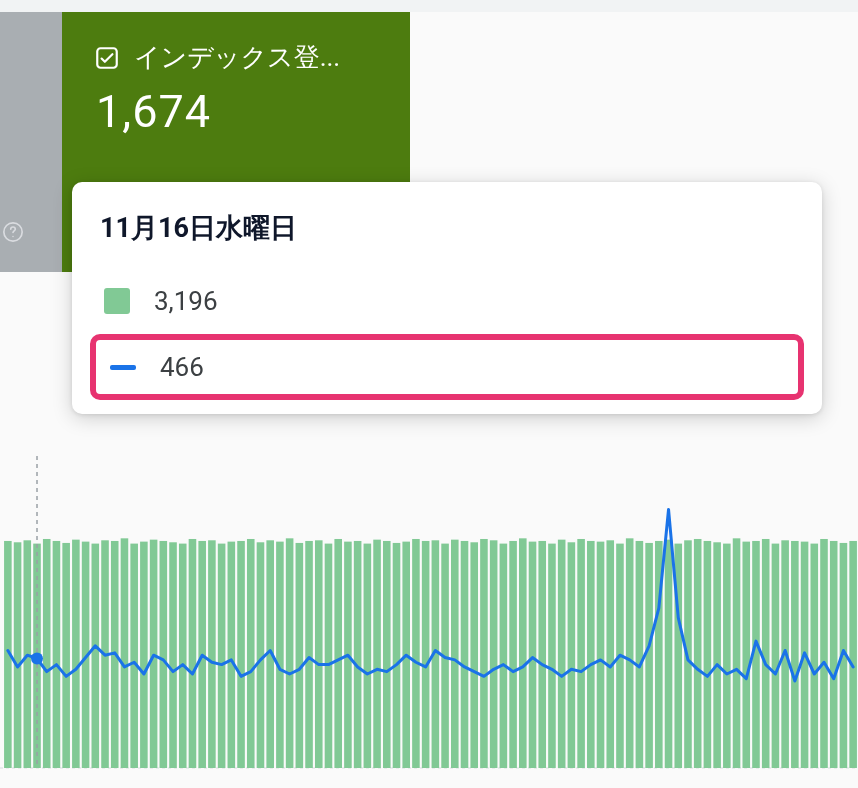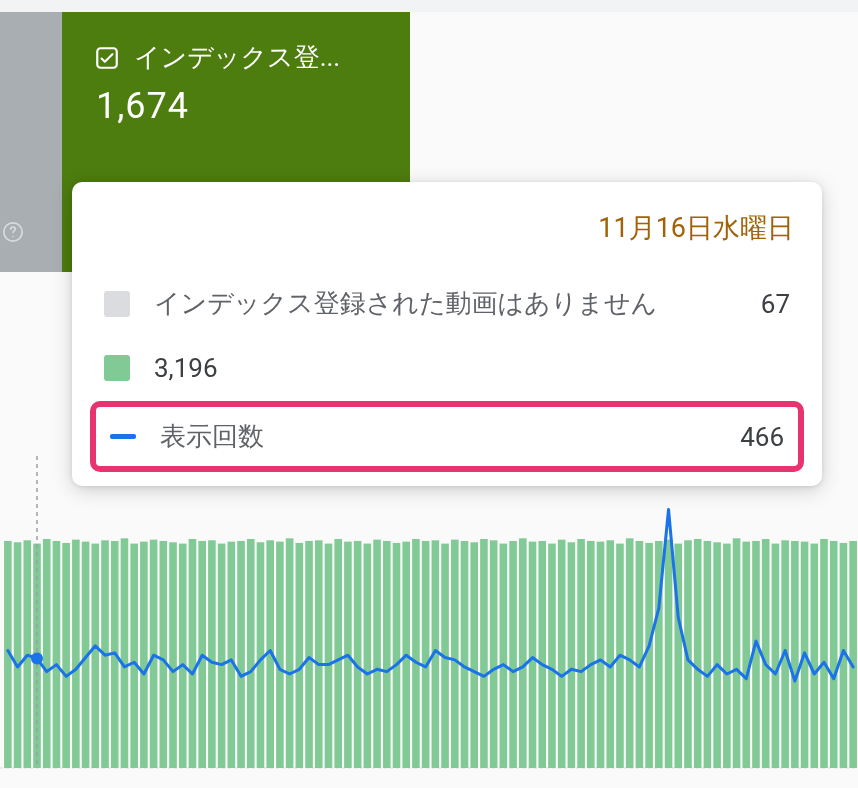--- a/index.html
+++ b/index.html
@@ -51,21 +51,21 @@
       flex-shrink: 0;
     }
     .card-label {
       font-size: 26px;
       white-space: nowrap;
       overflow: hidden;
       text-overflow: ellipsis;
       font-weight: 400;
     }
     .card-value {
-      font-size: 36px;
+      font-size: 45px;
       font-weight: 400;
       letter-spacing: 1px;
       margin-left: 2px;
     }
     .card-help-icon {
       position: absolute;
       bottom: 30px;
       left: 330px;
       color: #b7dcc4;
       font-size: 24px;
@@ -76,24 +76,23 @@
       left: 72px;
       width: 750px;
       background: #fff;
       border-radius: 10px;
       box-shadow: 0 4px 20px rgba(0,0,0,0.18), 0 1px 4px rgba(0,0,0,0.1);
       padding: 28px 28px 20px 28px;
       z-index: 10;
     }
     .tooltip-date {
       font-size: 27px;
-      color: #a16207;
-      font-weight: 400;
+      color: #0f172a;
+      font-weight: 700;
       margin-bottom: 24px;
-      text-align: right;
     }
     .legend-item {
       display: flex;
       align-items: center;
       padding: 16px 4px;
       gap: 24px;
     }
     .legend-swatch {
       width: 26px;
       height: 26px;
@@ -170,31 +169,25 @@
         <circle cx="12" cy="17" r="0.8" fill="currentColor" stroke="none"></circle>
       </svg>
     </span>
   </div>
 </div>
 
 <div class="tooltip">
   <div class="tooltip-date">11月16日水曜日</div>
   <div id="tooltip-items">
       <div class="legend-item">
-        <div class="legend-swatch gray"></div>
-        <div class="legend-label">インデックス登録された動画はありません</div>
-        <div class="legend-value">67</div>
-      </div>
-      <div class="legend-item">
         <div class="legend-swatch green"></div>
         <div class="legend-value">3,196</div>
       </div>
       <div class="legend-item highlight-row">
         <div class="legend-line"></div>
-        <div class="legend-label">表示回数</div>
         <div class="legend-value">466</div>
       </div>
     </div>
 </div>
 
 <div class="chart-area">
   <svg id="chart-svg" class="chart-svg" width="858" height="322">
       <line x1="0" x2="858" y1="312" y2="312" stroke="#dadce0" stroke-width="1" stroke-dasharray="3,3"></line>
       <rect x="4.07" y="84.96" width="7.58" height="227.04" fill="#81c995"></rect>
       <rect x="13.78" y="86.28" width="7.58" height="225.72" fill="#81c995"></rect>

